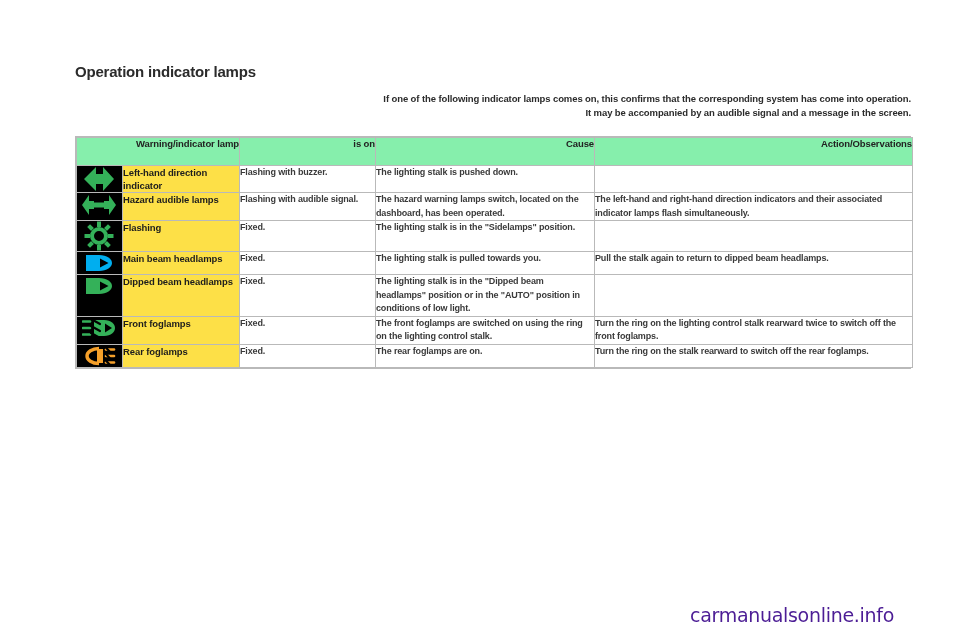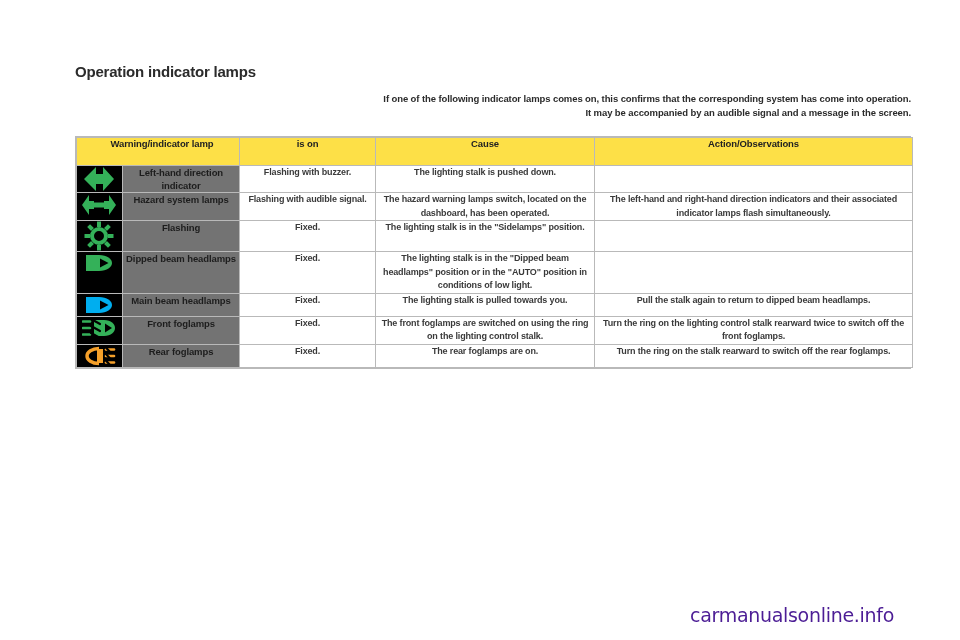--- a/index.html
+++ b/index.html
@@ -67,59 +67,57 @@
     padding: 0;
   }
 
   .col-icon  { width: 46px; }
   .col-label { width: 117px; }
   .col-ison  { width: 136px; }
   .col-cause { width: 219px; }
   .col-act   { width: 318px; }
 
   thead th {
-    background: #fde047;
+    background: #86efac;
     height: 28px;
-    text-align: center;
+    text-align: right;
     font-size: 9.5px;
     font-weight: bold;
     color: #222;
     padding: 8px 0 0 8px;
     letter-spacing: -0.1px;
     box-sizing: border-box;
   }
   thead th.hdr-first {
     padding-left: 8px;
   }
 
   td.icon-cell {
     background: #000000;
     text-align: center;
     vertical-align: middle;
     padding: 0;
   }
   td.label-cell {
-    background: #737373;
+    background: #fde047;
     font-size: 9.5px;
     font-weight: bold;
     color: #1d1d1d;
     padding: 8px 6px 6px 8px;
     line-height: 13px;
     letter-spacing: -0.1px;
-    text-align: center;
   }
   td.text-cell {
     background: #ffffff;
     font-size: 9px;
     font-weight: bold;
     color: #3a3a3a;
     padding: 8px 8px 6px 8px;
     line-height: 13.5px;
     letter-spacing: -0.15px;
-    text-align: center;
   }
 
   .icon-box {
     width: 44px;
     height: 100%;
     display: flex;
     align-items: center;
     justify-content: center;
   }
   .icon-svg { display: block; }
@@ -181,21 +179,21 @@
           <tr>
             <td class="icon-cell">
               <div class="icon-box">
                 <svg class="icon-svg" width="36" height="24" viewBox="0 0 36 24">
                   <path fill="#34b159" d="M8 2 L1 12 L8 22 L8 16 L13 16 L13 8 L8 8 Z"></path>
                   <rect fill="#34b159" x="13" y="9.5" width="10" height="5"></rect>
                   <path fill="#34b159" d="M28 2 L35 12 L28 22 L28 16 L23 16 L23 8 L28 8 Z"></path>
                 </svg>
               </div>
             </td>
-            <td class="label-cell">Hazard system lamps</td>
+            <td class="label-cell">Hazard audible lamps</td>
             <td class="text-cell">Flashing with audible signal.</td>
             <td class="text-cell">The hazard warning lamps switch, located on the dashboard, has been operated.</td>
             <td class="text-cell">The left-hand and right-hand direction indicators and their associated indicator lamps flash simultaneously.</td>
           </tr>
           <tr>
             <td class="icon-cell">
               <div class="icon-box">
                 <svg class="icon-svg" width="30" height="30" viewBox="0 0 30 30">
                   <circle cx="15" cy="15" r="7" fill="none" stroke="#34b159" stroke-width="4"></circle>
                   <g stroke="#34b159" stroke-width="4" stroke-linecap="butt">
@@ -213,43 +211,43 @@
             </td>
             <td class="label-cell">Flashing</td>
             <td class="text-cell">Fixed.</td>
             <td class="text-cell">The lighting stalk is in the "Sidelamps" position.</td>
             <td class="text-cell"></td>
           </tr>
           <tr>
             <td class="icon-cell">
               <div class="icon-box">
                 <svg class="icon-svg" width="32" height="22" viewBox="0 0 32 22">
+                  <path fill="#00aeef" d="M3 3 L16 3 C24 3 29 7 29 11 C29 15 24 19 16 19 L3 19 Z"></path>
+                  <path fill="#000000" d="M17 6.5 L25.5 11 L17 15.5 Z"></path>
+                </svg>
+              </div>
+            </td>
+            <td class="label-cell">Main beam headlamps</td>
+            <td class="text-cell">Fixed.</td>
+            <td class="text-cell">The lighting stalk is pulled towards you.</td>
+            <td class="text-cell">Pull the stalk again to return to dipped beam headlamps.</td>
+          </tr>
+          <tr>
+            <td class="icon-cell">
+              <div class="icon-box">
+                <svg class="icon-svg" width="32" height="22" viewBox="0 0 32 22">
                   <path fill="#34b159" d="M3 3 L16 3 C24 3 29 7 29 11 C29 15 24 19 16 19 L3 19 Z"></path>
                   <path fill="#000000" d="M17 6.5 L25.5 11 L17 15.5 Z"></path>
                 </svg>
               </div>
             </td>
             <td class="label-cell">Dipped beam headlamps</td>
             <td class="text-cell">Fixed.</td>
             <td class="text-cell">The lighting stalk is in the "Dipped beam headlamps" position or in the "AUTO" position in conditions of low light.</td>
             <td class="text-cell"></td>
-          </tr>
-          <tr>
-            <td class="icon-cell">
-              <div class="icon-box">
-                <svg class="icon-svg" width="32" height="22" viewBox="0 0 32 22">
-                  <path fill="#00aeef" d="M3 3 L16 3 C24 3 29 7 29 11 C29 15 24 19 16 19 L3 19 Z"></path>
-                  <path fill="#000000" d="M17 6.5 L25.5 11 L17 15.5 Z"></path>
-                </svg>
-              </div>
-            </td>
-            <td class="label-cell">Main beam headlamps</td>
-            <td class="text-cell">Fixed.</td>
-            <td class="text-cell">The lighting stalk is pulled towards you.</td>
-            <td class="text-cell">Pull the stalk again to return to dipped beam headlamps.</td>
           </tr>
           <tr>
             <td class="icon-cell">
               <div class="icon-box">
                 <svg class="icon-svg" width="34" height="22" viewBox="0 0 34 22">
                   <path fill="#34b159" d="M12 3 L22 3 C29 3 33 7 33 11 C33 15 29 19 22 19 L12 19 Z"></path>
                   <path fill="#000000" d="M23 6.5 L30 11 L23 15.5 Z"></path>
                   <g stroke="#34b159" stroke-width="2.6" stroke-linecap="round">
                     <line x1="1" y1="4.5" x2="8" y2="4.5"></line>
                     <line x1="1" y1="11" x2="8" y2="11"></line>

